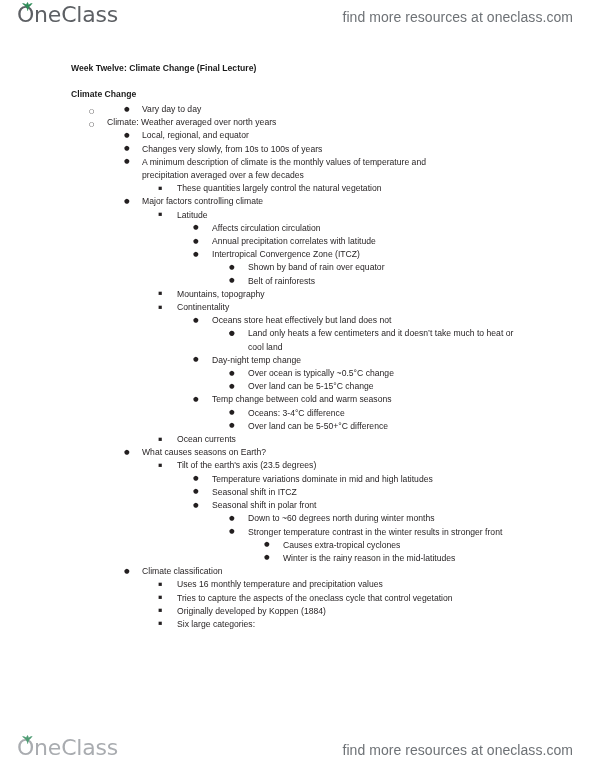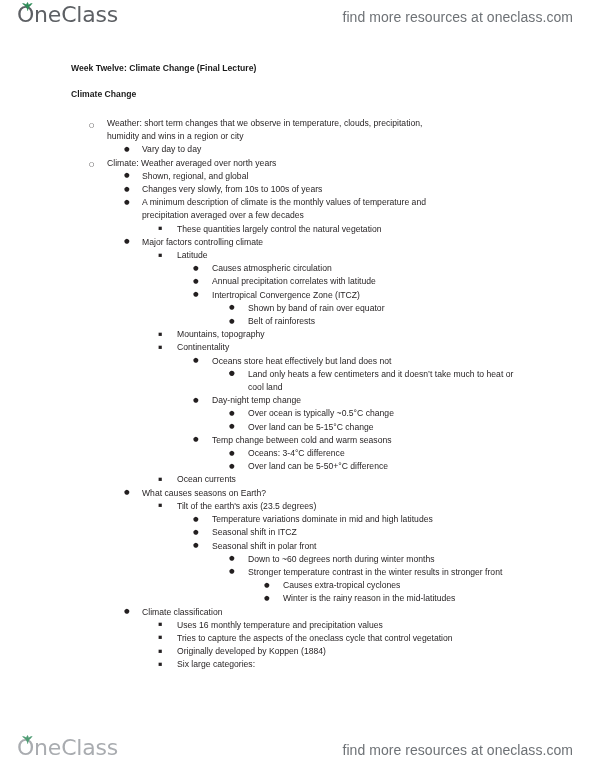--- a/index.html
+++ b/index.html
@@ -76,21 +76,21 @@
   .doc-title,
   .doc-subtitle {
     font-size: 8.6px;
     font-weight: bold;
     color: #1a1a1a;
     line-height: 13px;
     margin-left: 71px;
     letter-spacing: 0.02px;
   }
   .doc-title { margin-bottom: 13px; }
-  .doc-subtitle { margin-bottom: 16px; }
+  .doc-subtitle { margin-bottom: 2px; }
 
   ul.outline {
     list-style: none;
     margin: 0;
     padding: 0;
   }
   ul.outline li.node {
     position: relative;
     font-size: 8.6px;
     line-height: 13.2px;
@@ -138,33 +138,32 @@
   </div>
   <div class="tagline">find more resources at oneclass.com</div>
 </div>
 
 <div class="page">
   <div class="doc-title">Week Twelve: Climate Change (Final Lecture)</div>
   <div class="doc-subtitle">Climate Change</div>
   <ul class="outline" id="outline-root">
       <li class="node lv1">
         <span class="marker">○</span>
-        <span class="txt wrap-wide">Weather: short term changes that we observe in temperature, clouds, precipitation, humidity and wins in a region or city</span>
       </li>
       <li class="node lv2">
         <span class="marker">●</span>
         <span class="txt">Vary day to day</span>
       </li>
       <li class="node lv1">
         <span class="marker">○</span>
         <span class="txt">Climate: Weather averaged over north years</span>
       </li>
       <li class="node lv2">
         <span class="marker">●</span>
-        <span class="txt">Shown, regional, and global</span>
+        <span class="txt">Local, regional, and equator</span>
       </li>
       <li class="node lv2">
         <span class="marker">●</span>
         <span class="txt">Changes very slowly, from 10s to 100s of years</span>
       </li>
       <li class="node lv2">
         <span class="marker">●</span>
         <span class="txt wrap-mid">A minimum description of climate is the monthly values of temperature and precipitation averaged over a few decades</span>
       </li>
       <li class="node lv3">
@@ -174,21 +173,21 @@
       <li class="node lv2">
         <span class="marker">●</span>
         <span class="txt">Major factors controlling climate</span>
       </li>
       <li class="node lv3">
         <span class="marker">▪</span>
         <span class="txt">Latitude</span>
       </li>
       <li class="node lv4">
         <span class="marker">●</span>
-        <span class="txt">Causes atmospheric circulation</span>
+        <span class="txt">Affects circulation circulation</span>
       </li>
       <li class="node lv4">
         <span class="marker">●</span>
         <span class="txt">Annual precipitation correlates with latitude</span>
       </li>
       <li class="node lv4">
         <span class="marker">●</span>
         <span class="txt">Intertropical Convergence Zone (ITCZ)</span>
       </li>
       <li class="node lv5">

